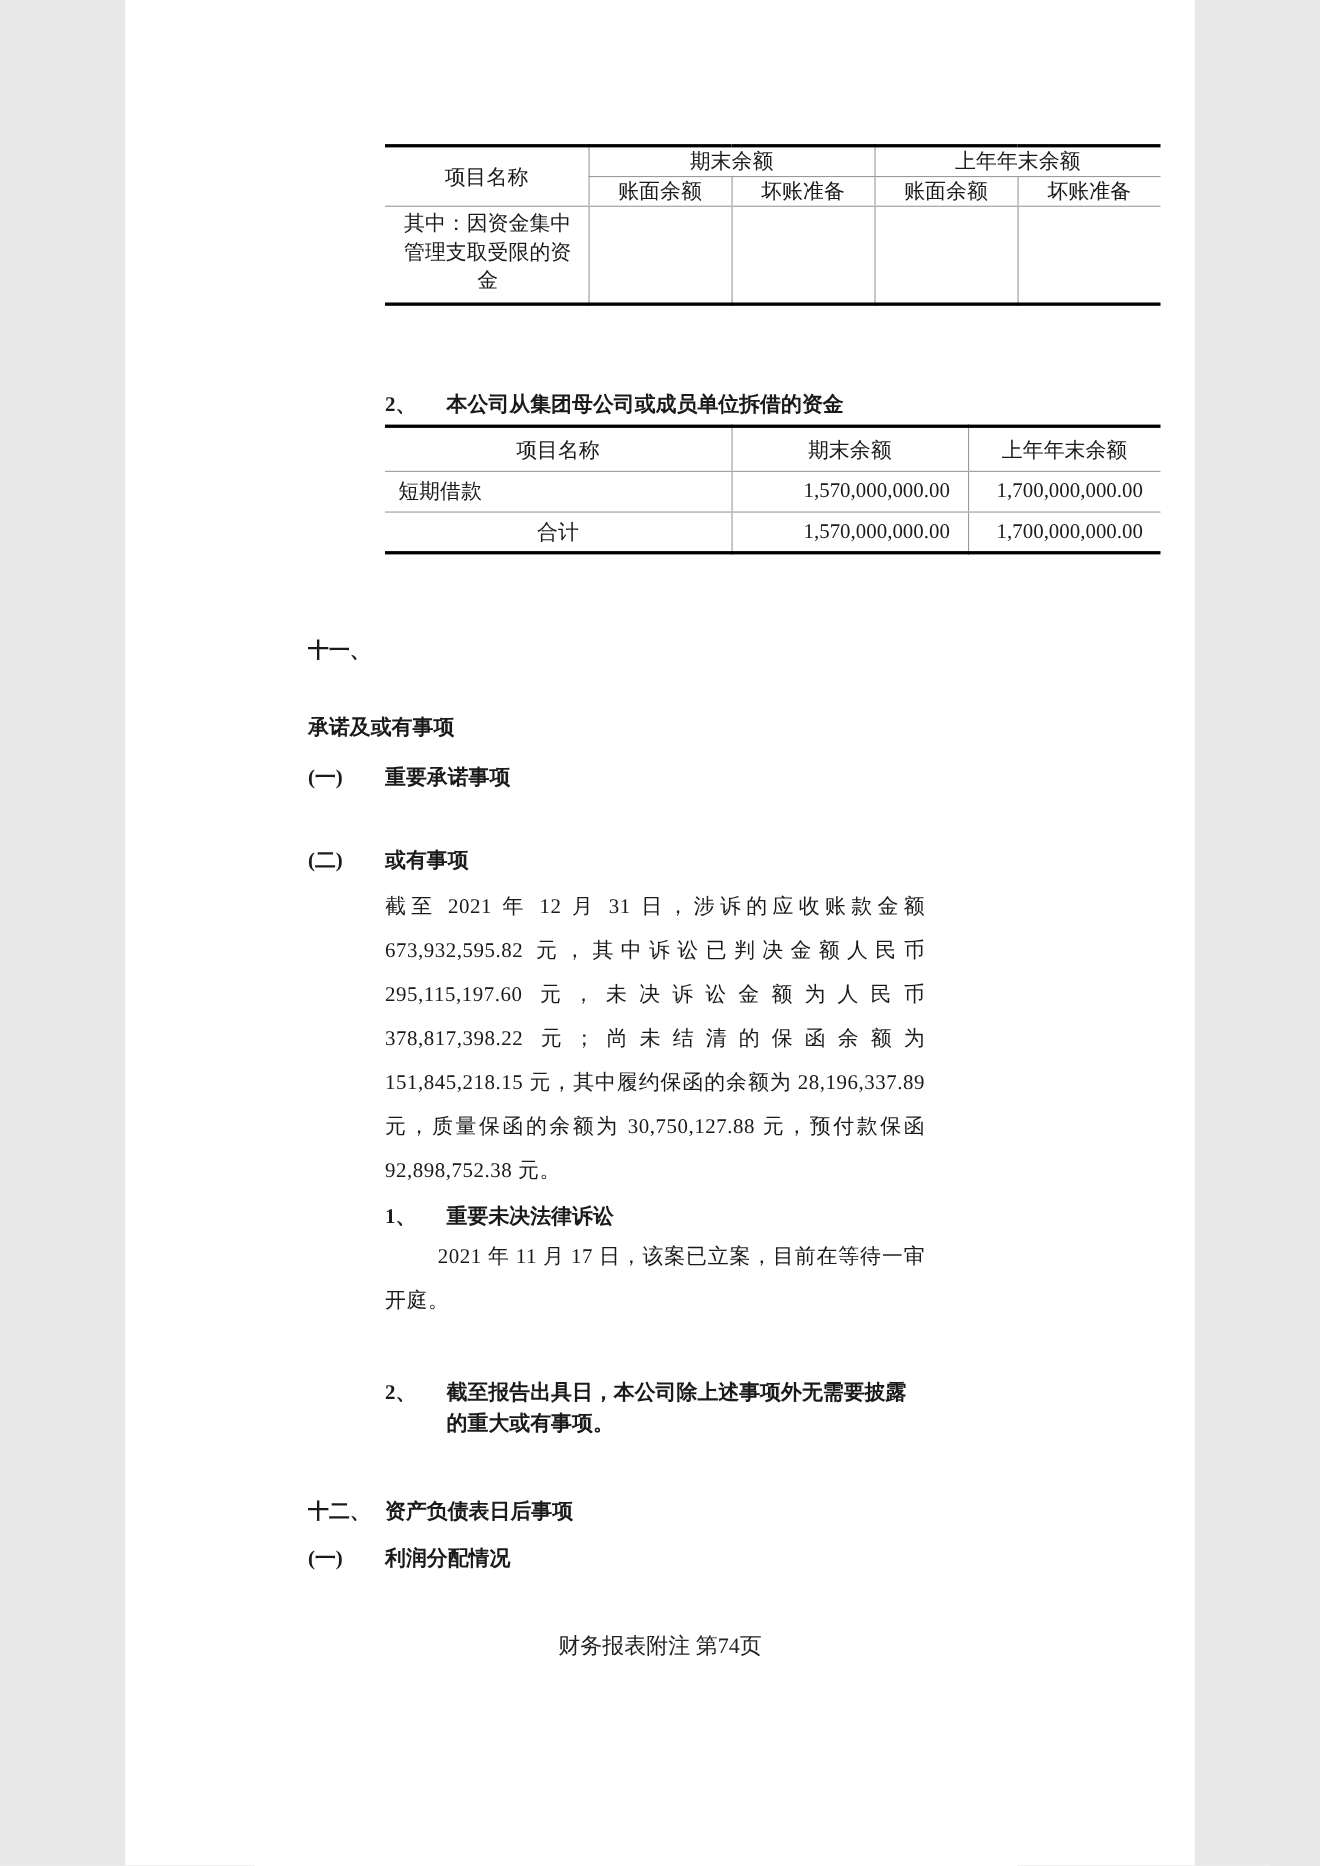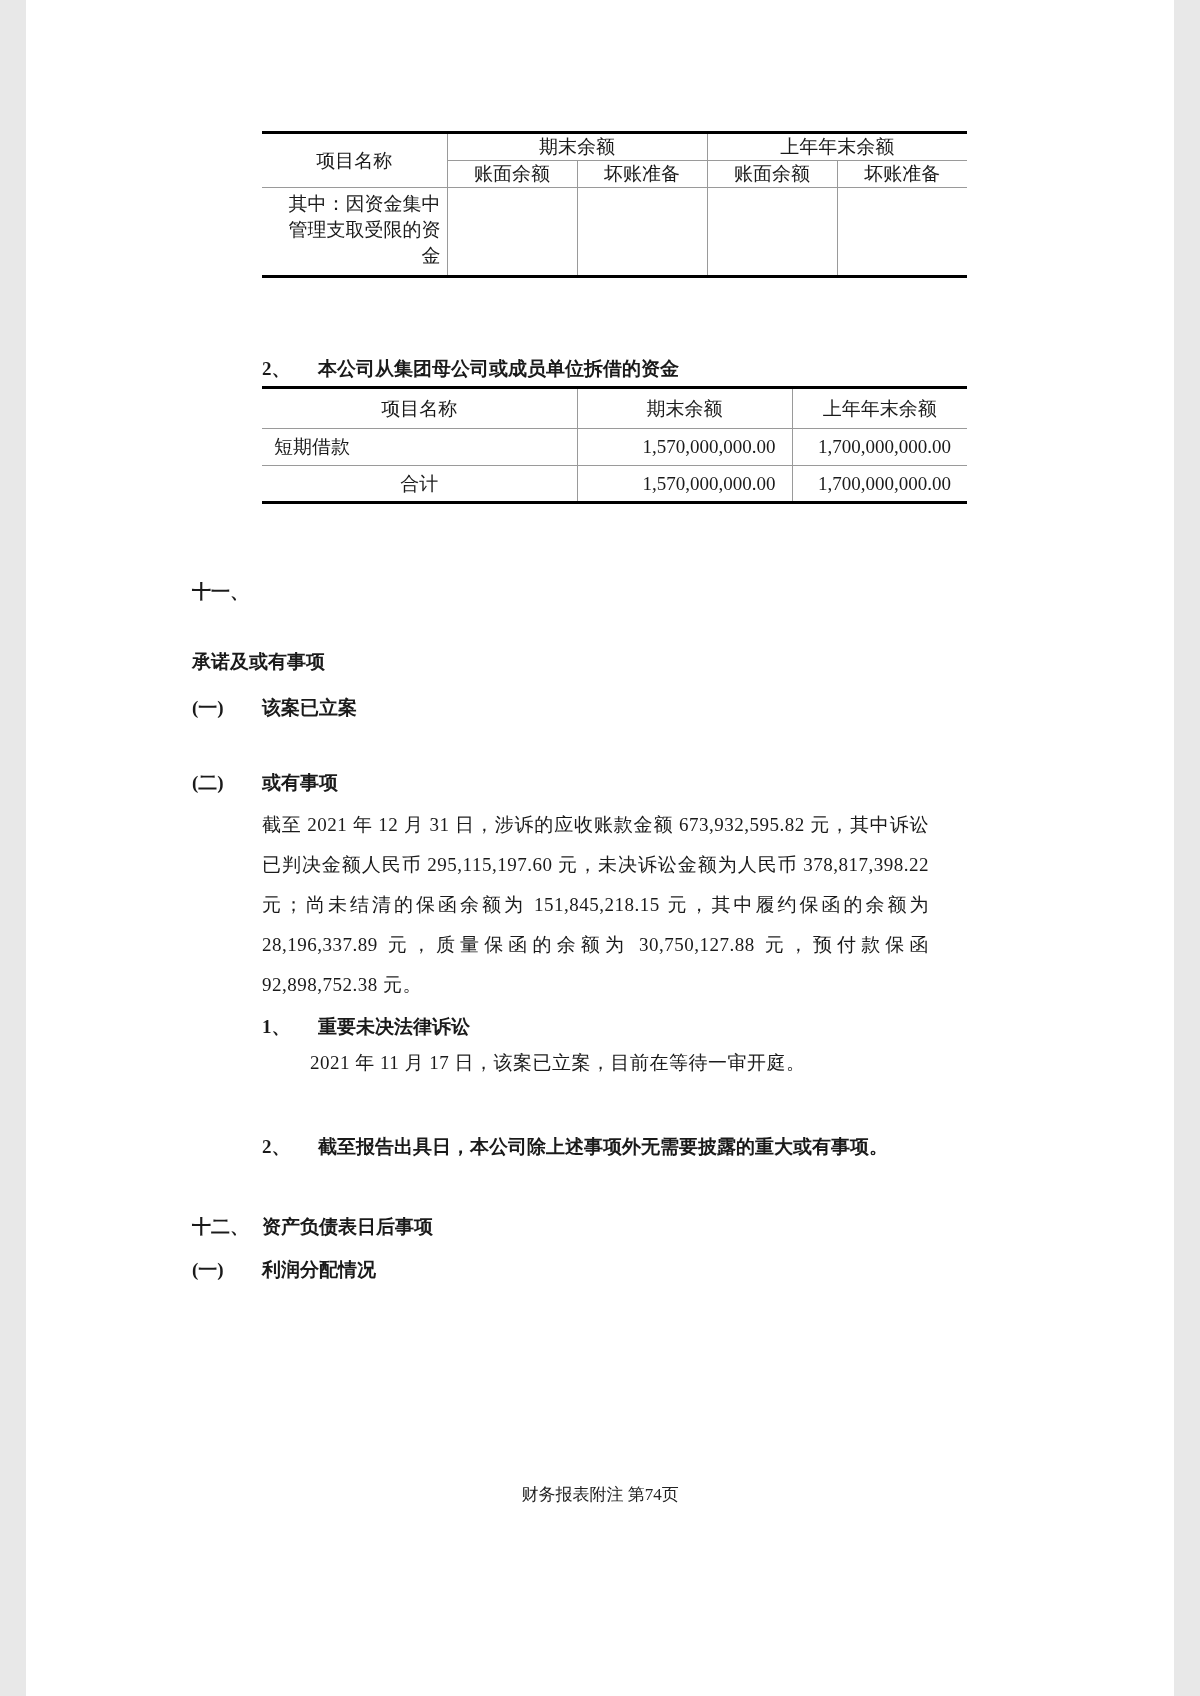--- a/index.html
+++ b/index.html
@@ -1,19 +1,19 @@
 <!DOCTYPE html>
 <html><head>
 <meta charset="utf-8">
 <style>
   * { margin:0; padding:0; box-sizing:border-box; }
   html,body { background:#e8e8e8; }
   .page {
     position:relative;
-    width:1148px; height:1696px;
+    width:972px; height:1696px;
     margin:0 auto;
     background:#ffffff;
     font-family:"Liberation Serif","DejaVu Serif",serif;
     color:#1a1a1a;
     font-size:19px;
   }
   .content { padding:131px 245px 0 166px; }
 
   
   .hrow { display:flex; font-weight:bold; line-height:28px; }
@@ -34,37 +34,37 @@
   table { border-collapse:collapse; table-layout:fixed; width:705px; margin-left:70px; }
   .tbl { border-top:3px solid #000; border-bottom:3px solid #000; }
   .tbl td, .tbl th { font-weight:normal; font-size:19px; vertical-align:middle; }
   .vl  { border-left:1px solid #9a9a9a; }
   .hb  { border-bottom:1px solid #9a9a9a; }
 
   
   .t1 col.c-name  { width:185px; }
   .t1 col.c-sub   { width:130px; }
   .t1 th { text-align:center; height:27px; }
-  .t1 td.name { text-align:right; padding:3px 6px 6px 8px; line-height:26px; height:56px; vertical-align:top; }
+  .t1 td.name { text-align:center; padding:3px 6px 6px 8px; line-height:26px; height:56px; vertical-align:top;font-family:Liberation Mono, monospace; }
 
   
   .t2 col.c1 { width:315px; }
   .t2 col.c2 { width:215px; }
   .t2 col.c3 { width:175px; }
   .t2 th { text-align:center; height:41px; }
   .t2 td { height:37px; }
   .t2 td.lbl    { text-align:left;  padding-left:12px; }
   .t2 td.lbl-c  { text-align:center; }
   .t2 td.val    { text-align:right; padding-right:16px; }
 
   .footer {
     position:absolute;
     left:0; right:0; top:1483px;
     text-align:center;
-    font-size:17px;
+    font-size:20px;
     color:#222;
   }
 
   
   .mt-sec2      { margin-top:77px; margin-bottom:3px; }
   .mt-sec11     { margin-top:74px;flex-direction:column; }
   .mt-sub       { margin-top:18px; }
   .mt-body1     { margin-top:14px; line-height:28px; }
   .mt-sub2      { margin-top:47px; }
   .mt-par2      { margin-top:8px; }
@@ -145,21 +145,21 @@
     </tbody>
       </table>
 
     <div class="hrow mt-sec11">
       <span class="num">十一、</span>
       <span class="ttl">承诺及或有事项</span>
     </div>
 
     <div class="hrow mt-sub">
       <span class="num">(一)</span>
-      <span class="ttl">该案已立案</span>
+      <span class="ttl">重要承诺事项</span>
     </div>
 
     <div class="hrow mt-sub2">
       <span class="num">(二)</span>
       <span class="ttl">或有事项</span>
     </div>
     <div class="body-par mt-par2">截至 2021 年 12 月 31 日，涉诉的应收账款金额 673,932,595.82 元，其中诉讼已判决金额人民币 295,115,197.60 元，未决诉讼金额为人民币 378,817,398.22 元；尚未结清的保函余额为 151,845,218.15 元，其中履约保函的余额为 28,196,337.89 元，质量保函的余额为 30,750,127.88 元，预付款保函 92,898,752.38 元。</div>
 
     <div class="item-row mt-item1">
       <span class="inum">1、</span>

